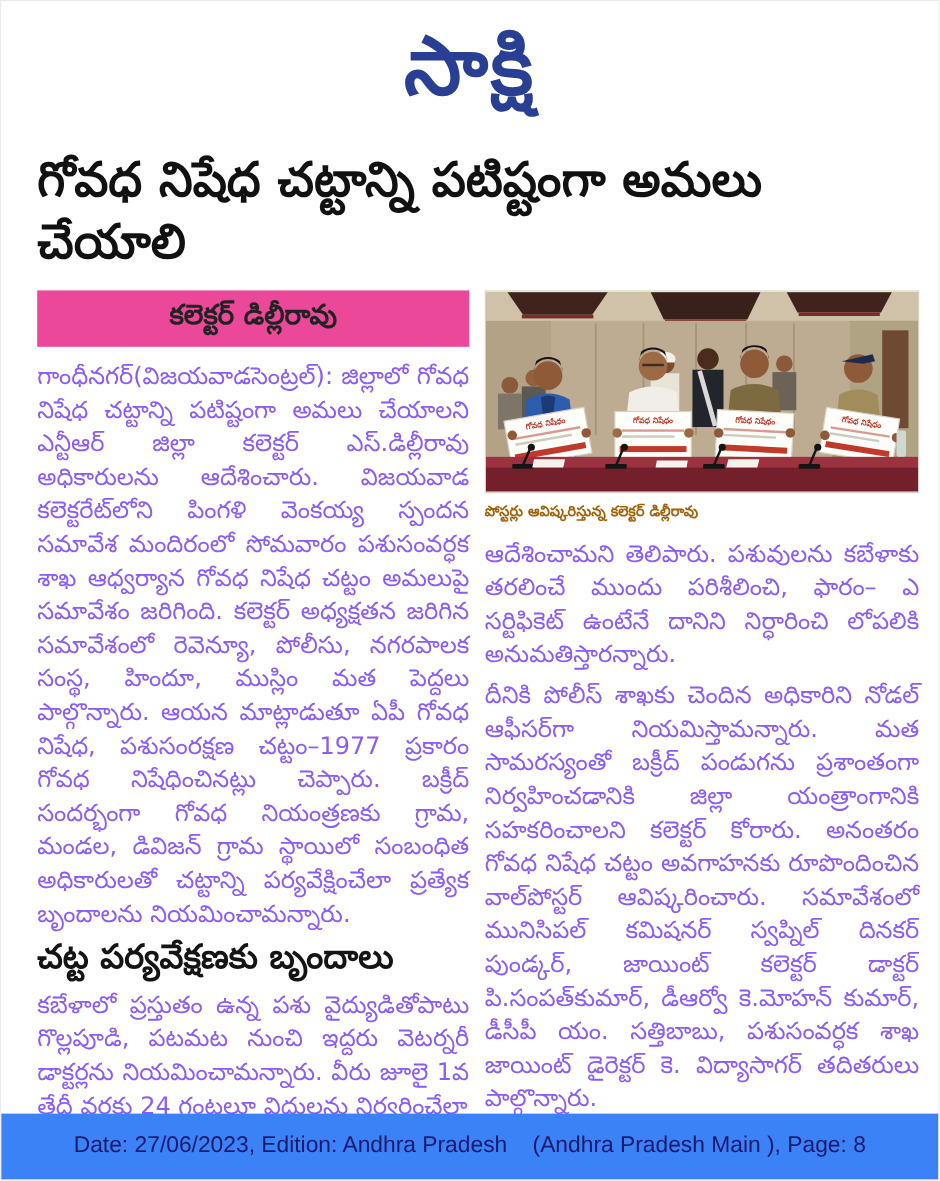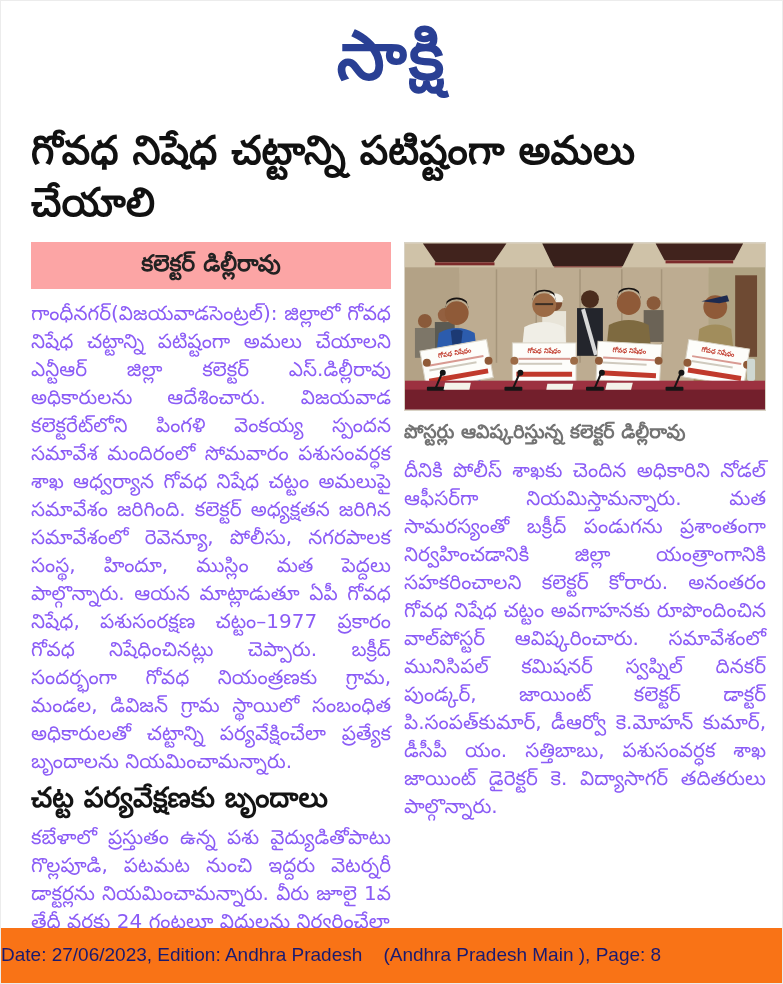--- a/index.html
+++ b/index.html
@@ -37,21 +37,21 @@
     display:flex;
     gap:13px;
     padding:14px 18px 0 30px;
     height:688px;
     overflow:hidden;
     box-sizing:content-box;
   }
   .col-left{width:360px;flex:0 0 360px;}
   .col-right{width:362px;flex:0 0 362px;}
   .byline-box{
-    background:#fca5a5;
+    background:#ec4899;
     height:47px;
     display:flex;align-items:center;justify-content:center;
     margin-bottom:10px;
   }
   .byline-box span{font-size:23px;font-weight:700;color:#222;}
   p.body{
     margin:0 0 6px 0;
     font-size:20px;
     line-height:28px;
     text-align:justify;
@@ -61,30 +61,31 @@
     margin:4px 0 2px 0;
     font-size:28px;
     font-weight:800;
     color:#141414;
   }
   
   figure.photo{margin:0;padding:0;line-height:0;border:1px solid #d8d2c4;}
   .photo svg{display:block;}
   .photo-caption{
     margin:8px 0 12px 0;
-    font-size:19px;
-    font-weight:800;
-    color:#737373;
+    font-size:12px;
+    font-weight:800;
+    color:#a16207;
     line-height:1.3;
   }
   
   .footer{
     position:absolute;left:0;bottom:0;width:100%;
-    background:#f97316;
+    background:#3b82f6;
     padding:12px 0 14px 0;
+    text-align:center;
     font-family:"Liberation Sans", sans-serif;
     color:#1a1a70;
   }
   .footer div{font-size:19px;line-height:1.55;white-space:pre-wrap;}
 </style>
 </head>
 <body>
 
 <div class="page">
 
@@ -232,20 +233,21 @@
                 <circle cx="278" cy="130" r="3"></circle>
             </g>
             <rect x="70" y="140" width="26" height="7" fill="#f4f2ea" transform="skewX(-12)"></rect>
             <rect x="168" y="141" width="26" height="6" fill="#f4f2ea" transform="skewX(-10)"></rect>
             <rect x="238" y="140" width="26" height="7" fill="#f4f2ea" transform="skewX(-14)"></rect>
             <rect x="344" y="116" width="8" height="22" rx="2" fill="#cfd8d2"></rect>
           </g>
         </svg>
       </figure>
       <div class="photo-caption">పోస్టర్లు ఆవిష్కరిస్తున్న కలెక్టర్ డిల్లీరావు</div>
+      <p class="body">ఆదేశించామని తెలిపారు. పశువులను కబేళాకు తరలించే ముందు పరిశీలించి, ఫారం– ఎ సర్టిఫికెట్ ఉంటేనే దానిని నిర్ధారించి లోపలికి అనుమతిస్తారన్నారు.</p>
       <p class="body">దీనికి పోలీస్ శాఖకు చెందిన అధికారిని నోడల్ ఆఫీసర్‌గా నియమిస్తామన్నారు. మత సామరస్యంతో బక్రీద్ పండుగను ప్రశాంతంగా నిర్వహించడానికి జిల్లా యంత్రాంగానికి సహకరించాలని కలెక్టర్ కోరారు. అనంతరం గోవధ నిషేధ చట్టం అవగాహనకు రూపొందించిన వాల్‌పోస్టర్ ఆవిష్కరించారు. సమావేశంలో మునిసిపల్ కమిషనర్ స్వప్నిల్ దినకర్ పుండ్కర్, జాయింట్ కలెక్టర్ డాక్టర్ పి.సంపత్‌కుమార్, డీఆర్వో కె.మోహన్ కుమార్, డీసీపీ యం. సత్తిబాబు, పశుసంవర్ధక శాఖ జాయింట్ డైరెక్టర్ కె. విద్యాసాగర్ తదితరులు పాల్గొన్నారు.</p>
     </div>
 
   </div>
 
   <footer class="footer">
     <div>Date: 27/06/2023, Edition: Andhra Pradesh    (Andhra Pradesh Main ), Page: 8</div>
   </footer>
 
 </div>

